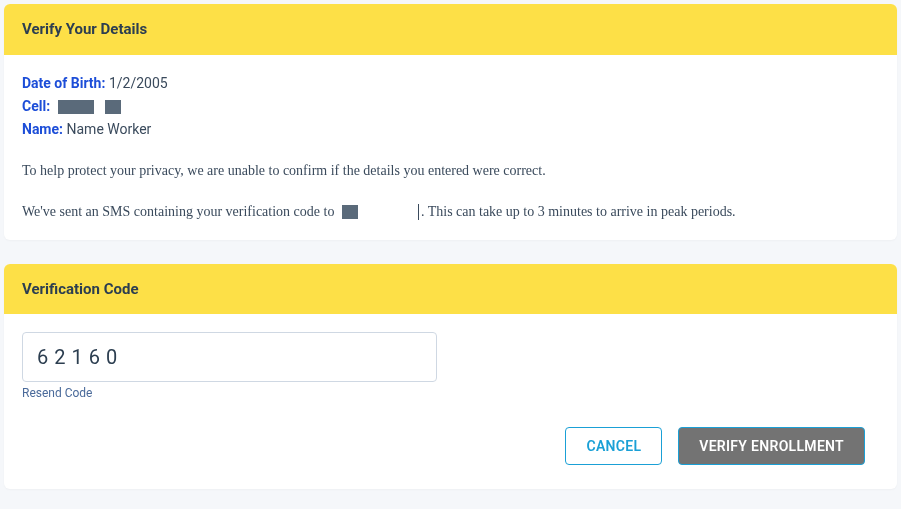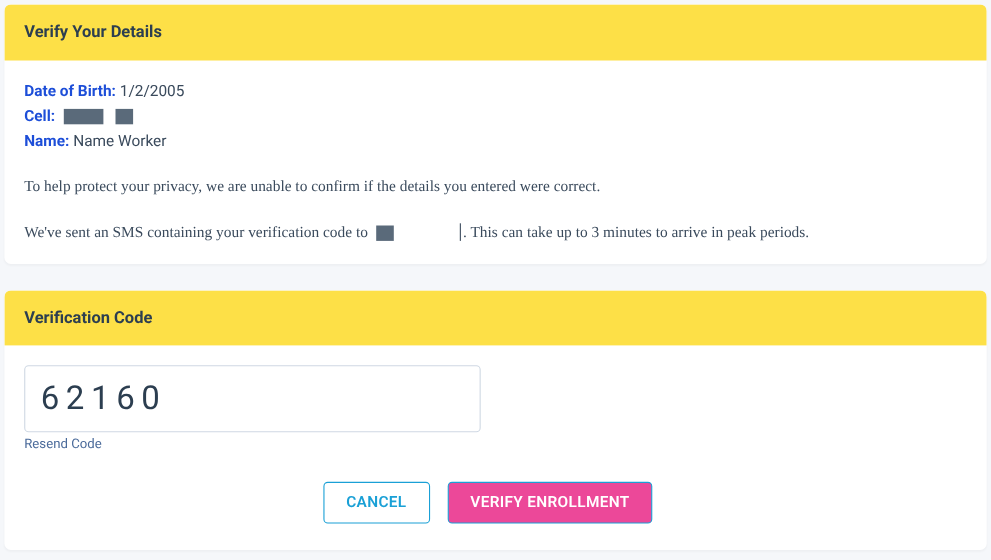--- a/index.html
+++ b/index.html
@@ -52,59 +52,59 @@
       margin: 0 2px 0 60px;
     }
     .spacer-p {
       margin-top: 20px;
       font-family: Liberation Serif, serif;
     }
     .code-input {
       width: 415px;
       max-width: 100%;
       padding: 12px 14px;
-      font-size: 30px;
+      font-size: 20px;
       letter-spacing: 6px;
       border: 1px solid #cfd8e3;
       border-radius: 4px;
       color: #2c3e50;
       font-family: inherit;
       outline: none;
     }
     .resend-link {
       display: inline-block;
       color: #4a6a9a;
       font-size: 12px;
       text-decoration: none;
       cursor: pointer;
     }
     .button-row {
       display: flex;
-      justify-content: center;
+      justify-content: flex-end;
       gap: 16px;
       margin-top: 24px;
       padding-right: 14px;
       padding-bottom: 6px;
     }
     .btn {
       padding: 10px 20px;
       font-size: 14px;
       font-weight: 600;
       border-radius: 4px;
       cursor: pointer;
       font-family: inherit;
       letter-spacing: 0.3px;
     }
     .btn-outline {
       background: #fff;
       border: 1px solid #1aa0d6;
       color: #1aa0d6;
     }
     .btn-primary {
-      background: #ec4899;
+      background: #737373;
       border: 1px solid #1aa0d6;
       color: #fff;
     }
   </style>
 </head>
 <body>
 
 <div class="card">
   <div class="card-header">Verify Your Details</div>
   <div class="card-body">

